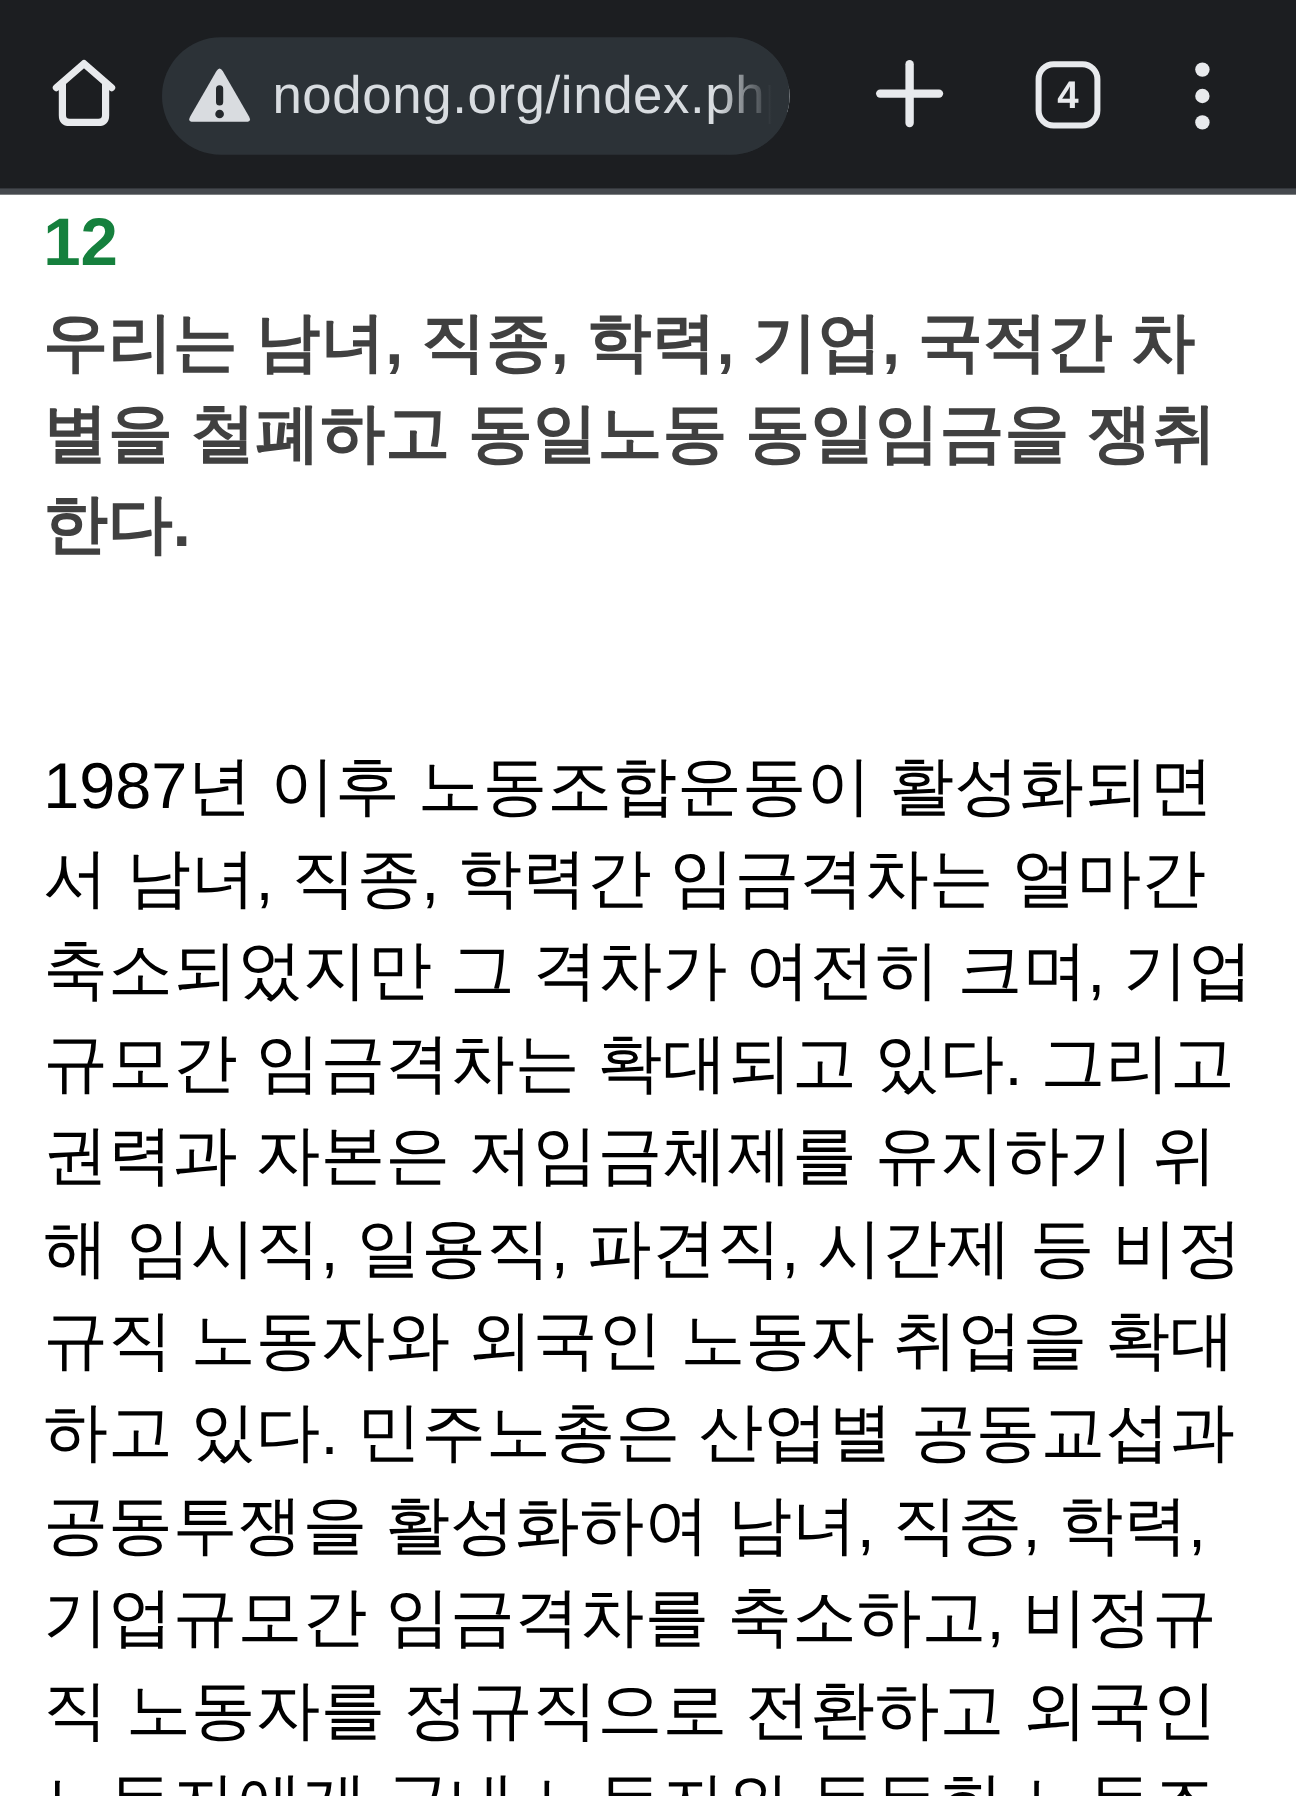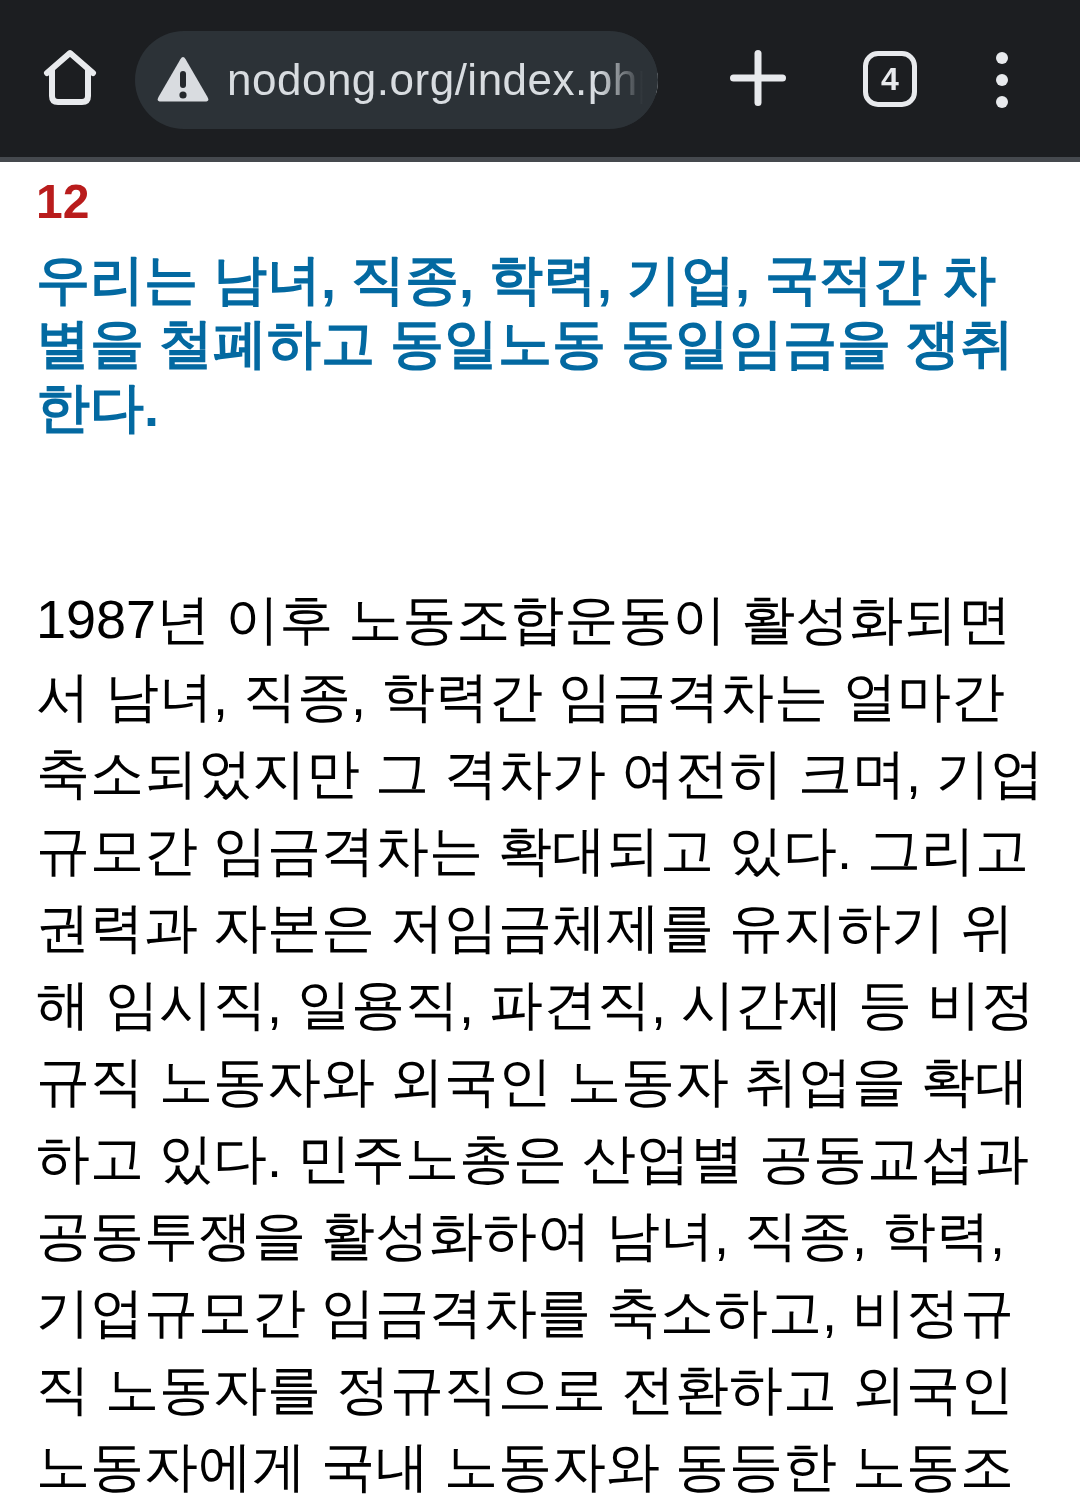--- a/index.html
+++ b/index.html
@@ -107,31 +107,31 @@
   
   .content {
     position: absolute;
     top: 162px; left: 0;
     width: 1080px;
     padding: 0 34px 0 36px;
     box-sizing: border-box;
   }
   .section-number {
     margin: 10px 0 15px 0;
-    color: #b91c1c;
-    font-size: 48px;
+    color: #15803d;
+    font-size: 56px;
     font-weight: bold;
     line-height: 60px;
   }
   .section-heading {
     margin: 6px 0 0 0;
-    color: #0369a1;
+    color: #404040;
     font-size: 54px;
     font-weight: bold;
-    line-height: 64px;
+    line-height: 76px;
     word-break: keep-all;
     overflow-wrap: break-word;
     word-break: normal;
   }
   .body-text {
     margin: 142px 0 0 0;
     color: #000000;
     font-size: 54px;
     font-weight: 400;
     line-height: 77px;

